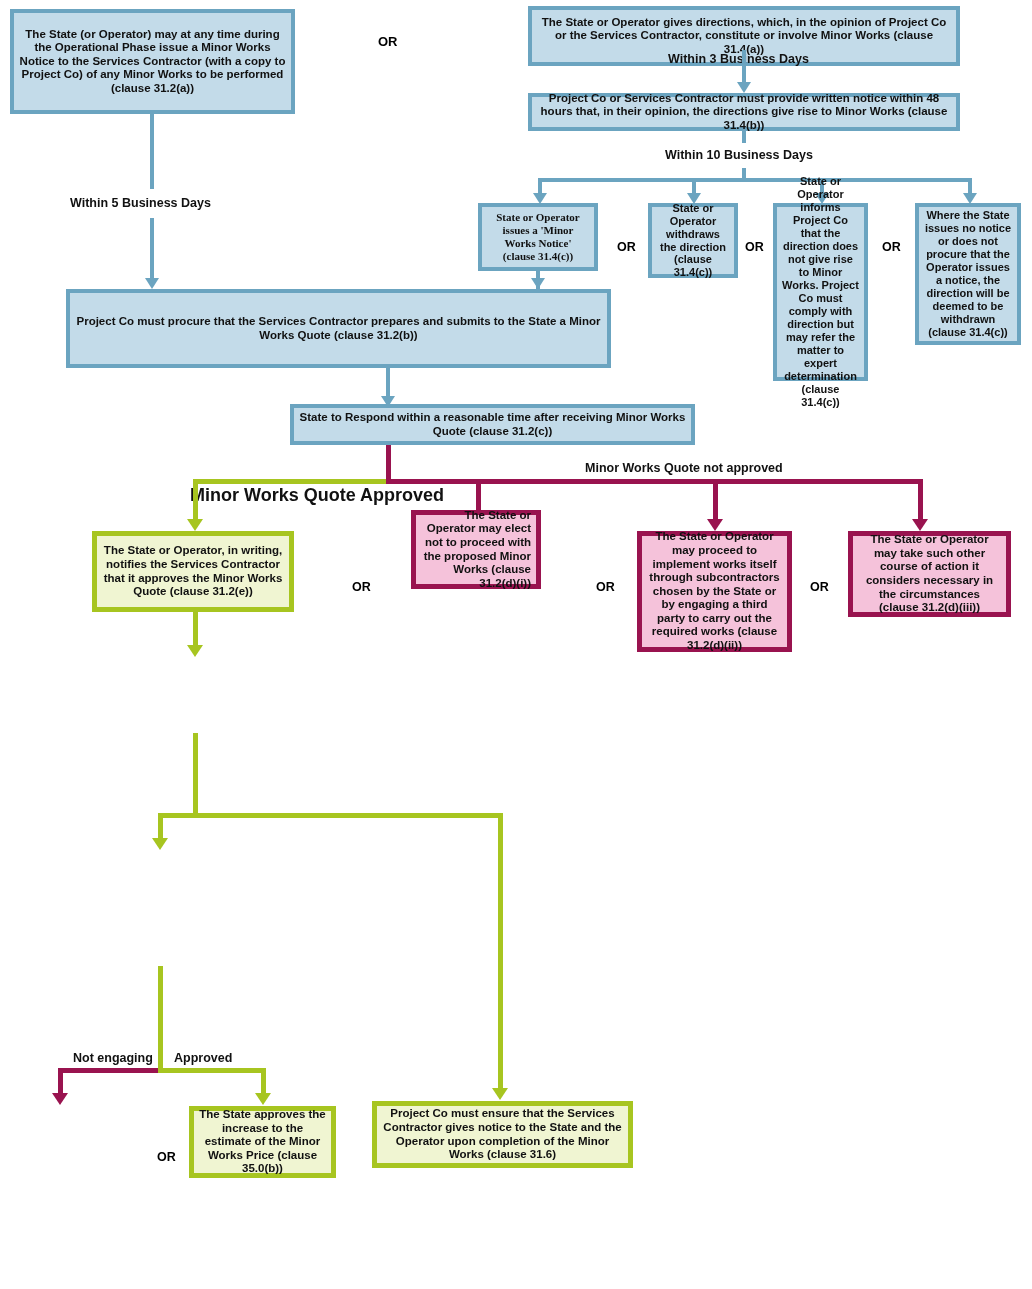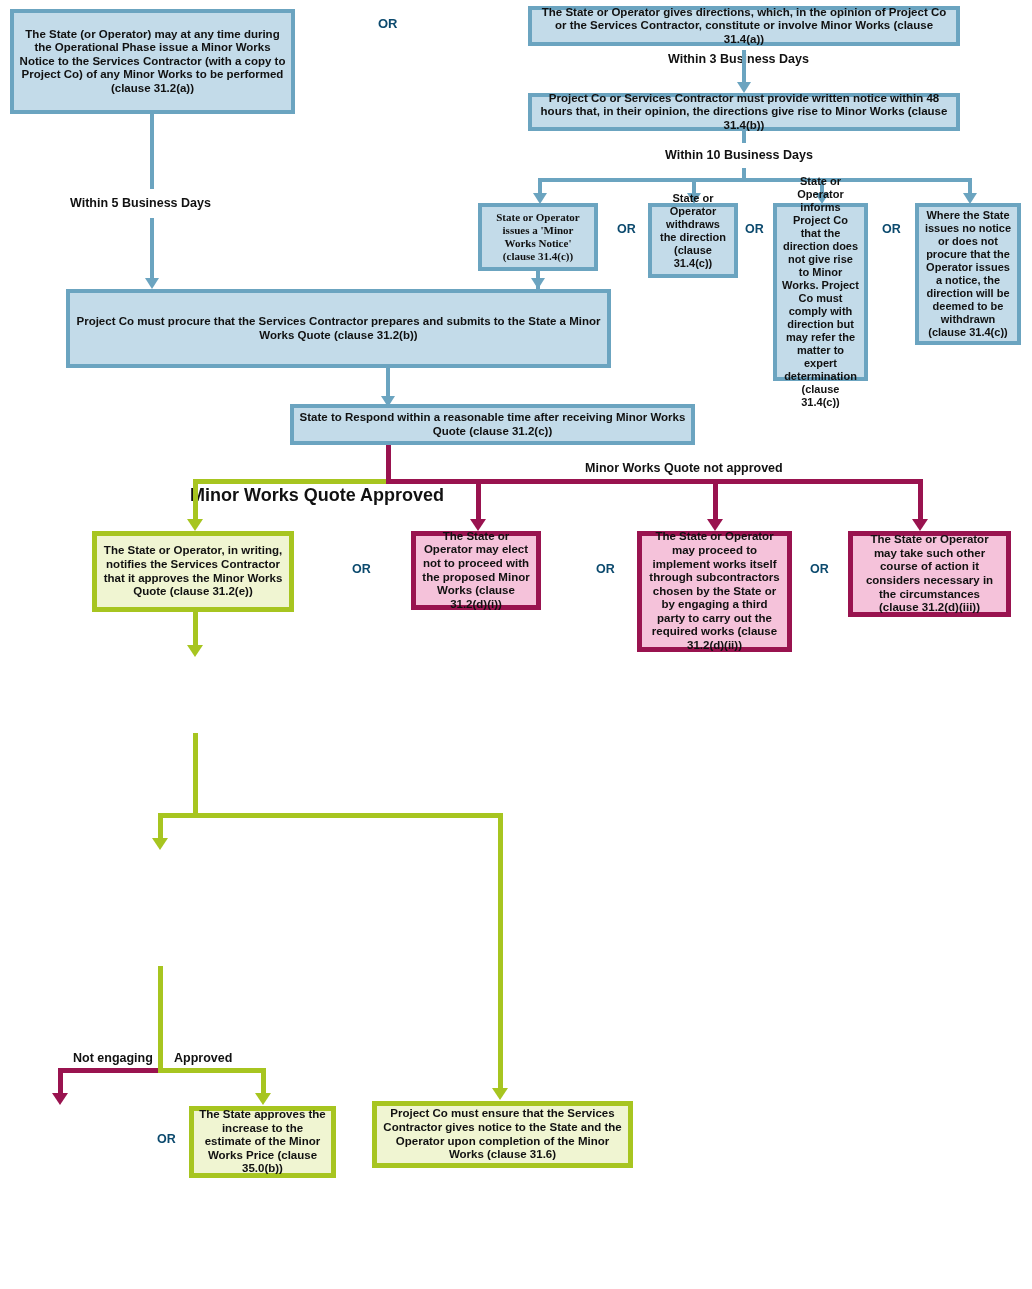--- a/index.html
+++ b/index.html
@@ -10,21 +10,21 @@
         text-align:center;font-weight:bold;color:#111;line-height:1.18;padding:4px 5px;}
 
   
   .blue{background:#c3dbe9;border:4px solid #6ba4c0;}
   
   .green{background:#f0f5d2;border:5px solid #a7c520;}
   
   .mag{background:#f5c2da;border:5px solid #99134f;}
 
   .lbl{position:absolute;font-weight:bold;color:#111;white-space:nowrap;}
-  .or{position:absolute;font-weight:bold;color:#0c4a6e;}
+  .or{position:absolute;font-weight:bold;color:#000000;margin-top:18px;}
 
   
   .ln{position:absolute;}
   .v-blue{background:#6ba4c0;width:4px;}
   .h-blue{background:#6ba4c0;height:4px;}
   .v-green{background:#a7c520;width:5px;}
   .h-green{background:#a7c520;height:5px;}
   .v-mag{background:#99134f;width:5px;}
   .h-mag{background:#99134f;height:5px;}
 
@@ -39,21 +39,21 @@
 <div id="canvas">
 
   <div class="node blue" style="left:10px;top:9px;width:285px;height:105px;font-size:11.5px;">
     <span>The State (or Operator) may at any time during the Operational Phase issue a Minor Works Notice to the Services Contractor (with a copy to Project Co) of any Minor Works to be performed (clause 31.2(a))</span>
   </div>
 
   <div class="or" style="left:378px;top:16px;font-size:13px;">
     <span>OR</span>
   </div>
 
-  <div class="node blue" style="left:528px;top:6px;width:432px;height:40px;font-size:11.5px;">
+  <div class="node blue" style="left:528px;top:6px;width:432px;height:60px;font-size:11.5px;">
     <span>The State or Operator gives directions, which, in the opinion of Project Co or the Services Contractor, constitute or involve Minor Works (clause 31.4(a))</span>
   </div>
 
   <div class="lbl" style="left:668px;top:52px;font-size:12.5px;">
     <span>Within 3 Business Days</span>
   </div>
 
   <div class="ln v-blue" style="left:742px;top:50px;height:34px;"></div>
   <div class="arw arw-blue" style="left:737px;top:82px;"></div>
 
@@ -82,21 +82,21 @@
   <div class="arw arw-blue" style="left:963px;top:193px;"></div>
 
   <div class="node blue" style="left:478px;top:203px;width:120px;height:68px;font-size:11px;font-family:Liberation Serif, serif;">
     <span>State or Operator issues a 'Minor Works Notice' (clause 31.4(c))</span>
   </div>
 
   <div class="or" style="left:617px;top:222px;font-size:12.5px;">
     <span>OR</span>
   </div>
 
-  <div class="node blue" style="left:648px;top:203px;width:90px;height:75px;font-size:11px;align-items:flex-end;">
+  <div class="node blue" style="left:648px;top:203px;width:90px;height:75px;font-size:11px;">
     <span>State or Operator withdraws the direction (clause 31.4(c))</span>
   </div>
 
   <div class="or" style="left:745px;top:222px;font-size:12.5px;">
     <span>OR</span>
   </div>
 
   <div class="node blue" style="left:773px;top:203px;width:95px;height:178px;font-size:11px;">
     <span>State or Operator informs Project Co that the direction does not give rise to Minor Works. Project Co must comply with direction but may refer the matter to expert determination (clause 31.4(c))</span>
   </div>
@@ -156,21 +156,21 @@
   <div class="arw arw-mag" style="left:912px;top:519px;"></div>
 
   <div class="node green" style="left:92px;top:531px;width:202px;height:81px;font-size:11.5px;">
     <span>The State or Operator, in writing, notifies the Services Contractor that it approves the Minor Works Quote (clause 31.2(e))</span>
   </div>
 
   <div class="or" style="left:352px;top:562px;font-size:12.5px;">
     <span>OR</span>
   </div>
 
-  <div class="node mag" style="left:411px;top:531px;width:130px;height:79px;font-size:11.5px;">
+  <div class="node mag" style="left:411px;top:510px;width:130px;height:79px;font-size:11.5px;text-align:right;">
     <span>The State or Operator may elect not to proceed with the proposed Minor Works (clause 31.2(d)(i))</span>
   </div>
 
   <div class="or" style="left:596px;top:562px;font-size:12.5px;">
     <span>OR</span>
   </div>
 
   <div class="node mag" style="left:637px;top:531px;width:155px;height:121px;font-size:11.5px;">
     <span>The State or Operator may proceed to implement works itself through subcontractors chosen by the State or by engaging a third party to carry out the required works (clause 31.2(d)(ii))</span>
   </div>

